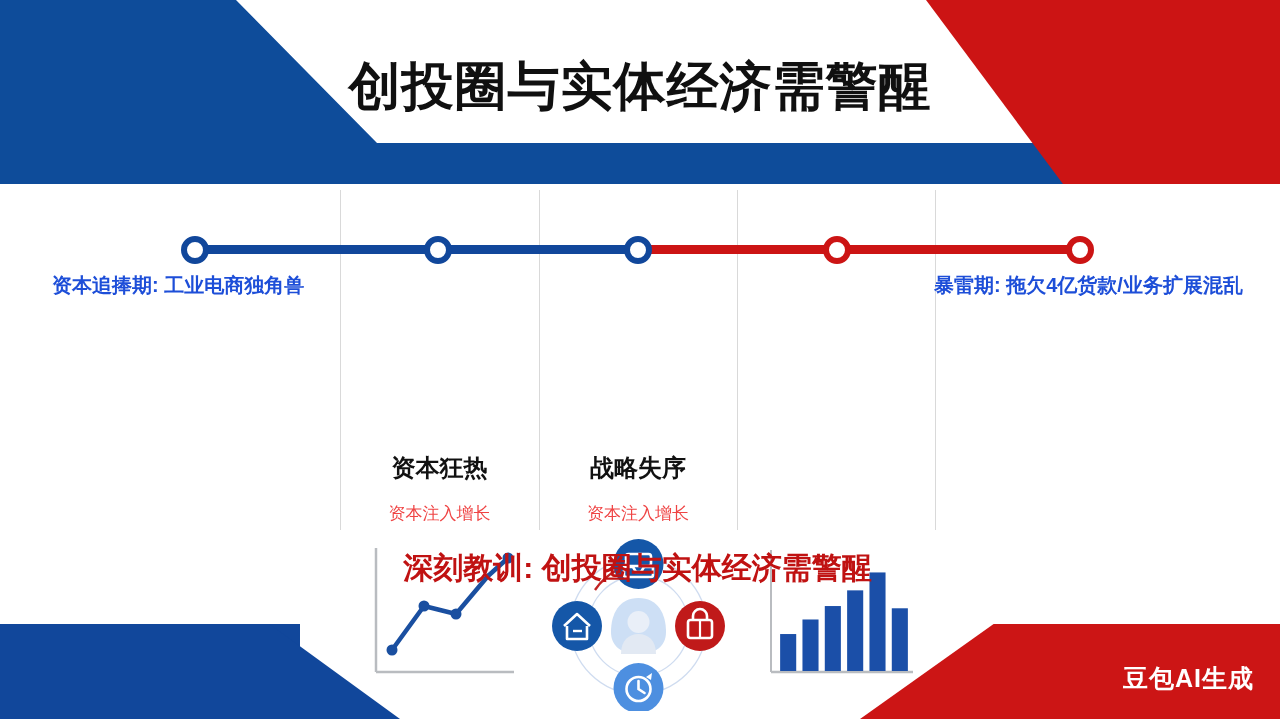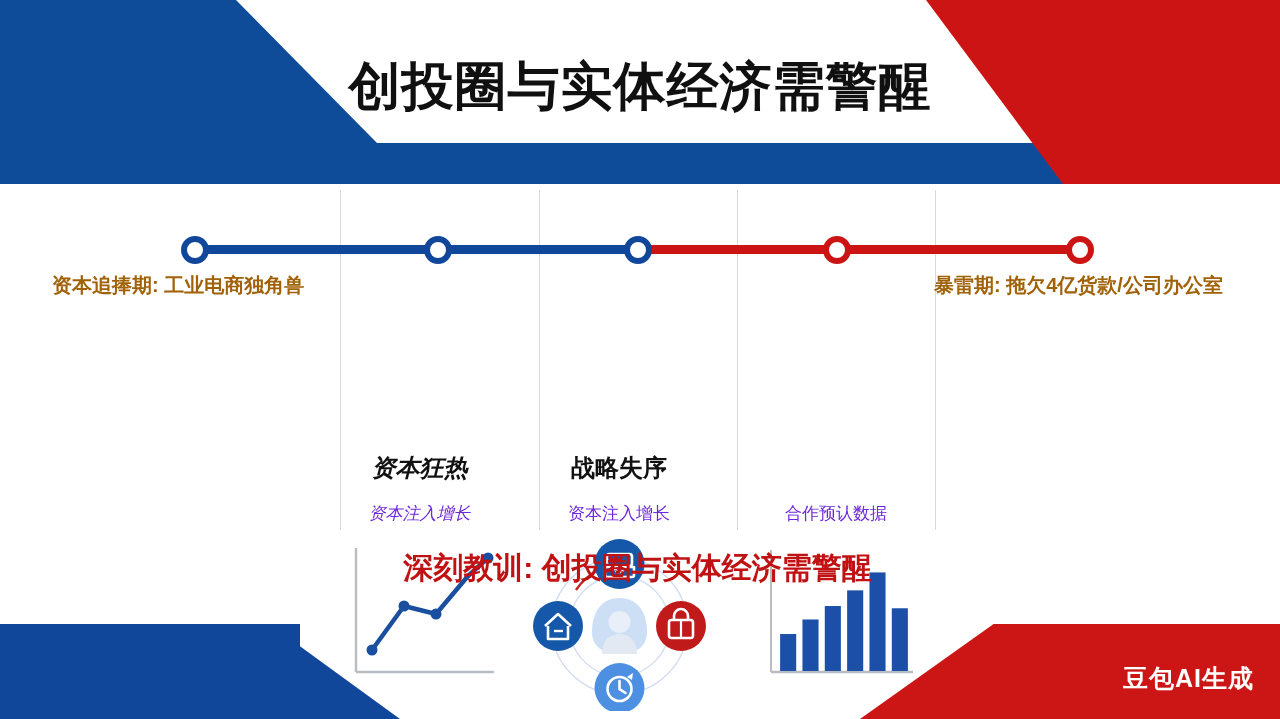--- a/index.html
+++ b/index.html
@@ -92,22 +92,22 @@
     z-index: 4;
   }
 
   
   .col {
     position: absolute;
     top: 0;
     height: 440px;
   }
   #col-left  { left: 0;    width: 340px; }
-  #col-c1    { left: 320px; width: 199px; font-style: italic; }
-  #col-c2    { left: 520px; width: 198px; }
+  #col-c1    { left: 340px; width: 199px; }
+  #col-c2    { left: 539px; width: 198px; }
   #col-c3    { left: 737px; width: 198px; }
   #col-right { left: 935px; width: 345px; }
 
   .vdiv {
     position: absolute;
     top: 6px;
     width: 1px;
     height: 340px;
     background: #d9d9d9;
     z-index: 5;
@@ -137,21 +137,21 @@
   }
   .tl-node.blue { border: 6px solid #11479B; }
   .tl-node.red  { border: 6px solid #CC1414; }
 
   
   .edge-heading {
     position: absolute;
     top: 272px;
     font-size: 20px;
     font-weight: bold;
-    color: #a16207;
+    color: #1d4ed8;
     white-space: nowrap;
     z-index: 7;
   }
   #heading-left  { left: 52px; }
   #heading-right { left: 934px; }
 
   .mid-heading {
     position: absolute;
     top: 268px;
     width: 100%;
@@ -160,21 +160,21 @@
     font-weight: bold;
     color: #111111;
     white-space: nowrap;
   }
   .mid-sub {
     position: absolute;
     top: 318px;
     width: 100%;
     text-align: center;
     font-size: 17px;
-    color: #6d28d9;
+    color: #ef4444;
     white-space: nowrap;
   }
 
   
   .photo {
     position: absolute;
     overflow: hidden;
     border: 1px solid #e3e3e3;
     box-sizing: border-box;
     background: #e8eaec;
@@ -326,21 +326,20 @@
             <circle cx="87.5" cy="152" r="25" fill="#4D8FE0"></circle>
             <circle cx="87.5" cy="153" r="12" fill="none" stroke="#ffffff" stroke-width="2.6"></circle>
             <path d="M87.5 145 v8 l6 4" fill="none" stroke="#ffffff" stroke-width="2.6" stroke-linecap="round"></path>
             <path d="M95 141 l6 -4 l-1 7 z" fill="#ffffff"></path>
           </g>
         </svg>
       </div>
     </div>
 
     <div class="col" id="col-c3">
-      <div class="mid-sub">合作预认数据</div>
       <div class="chart-box" id="barchart-box">
         <svg id="bar-svg" width="162" height="150" viewBox="0 0 162 150">
           <line x1="16" y1="8" x2="16" y2="130" stroke="#b9bcc0" stroke-width="2"></line>
           <line x1="16" y1="130" x2="158" y2="130" stroke="#b9bcc0" stroke-width="2.5"></line>
           <g id="bars">
               <rect x="25.13" y="92.04" width="16.08" height="36.96" fill="#1B4FA8"></rect>
               <rect x="47.46" y="77.48" width="16.08" height="51.52" fill="#1B4FA8"></rect>
               <rect x="69.79" y="64.04" width="16.08" height="64.96" fill="#1B4FA8"></rect>
               <rect x="92.13" y="48.36" width="16.08" height="80.64" fill="#1B4FA8"></rect>
               <rect x="114.46" y="30.44" width="16.08" height="98.56" fill="#1B4FA8"></rect>
@@ -358,21 +357,21 @@
     <div class="tl-seg blue" style="left:195px; width:448px;"></div>
     <div class="tl-seg red" style="left:640px; width:448px;"></div>
     <div class="tl-node blue" style="left:181px;"></div>
     <div class="tl-node blue" style="left:424px;"></div>
     <div class="tl-node blue" style="left:624px;"></div>
     <div class="tl-node red" style="left:823px;"></div>
     <div class="tl-node red" style="left:1066px;"></div>
   </div>
 
   <div class="edge-heading" id="heading-left">资本追捧期: 工业电商独角兽</div>
-  <div class="edge-heading" id="heading-right">暴雷期: 拖欠4亿货款/公司办公室</div>
+  <div class="edge-heading" id="heading-right">暴雷期: 拖欠4亿货款/业务扩展混乱</div>
 
   <div class="photo" id="photo-tl">
     <div class="ceil"></div>
     <div class="ceil-light" style="left:28%; top:7%; width:22%;"></div>
     <div class="ceil-light" style="left:58%; top:12%; width:18%;"></div>
     <div class="wall" style="top:26%; bottom:30%; background:#eef0f2;"></div>
     <div class="window" style="left:2%; top:16%; width:18%; height:44%;"></div>
     <div class="board" style="left:44%; top:28%; width:40%; height:30%;">
       <div class="board-rows"></div>
     </div>

